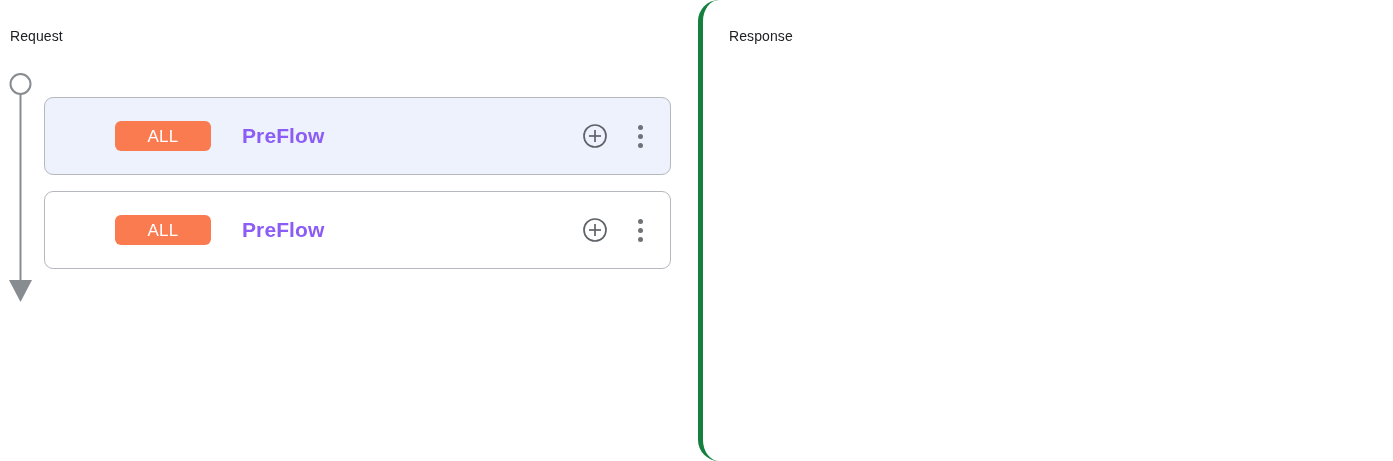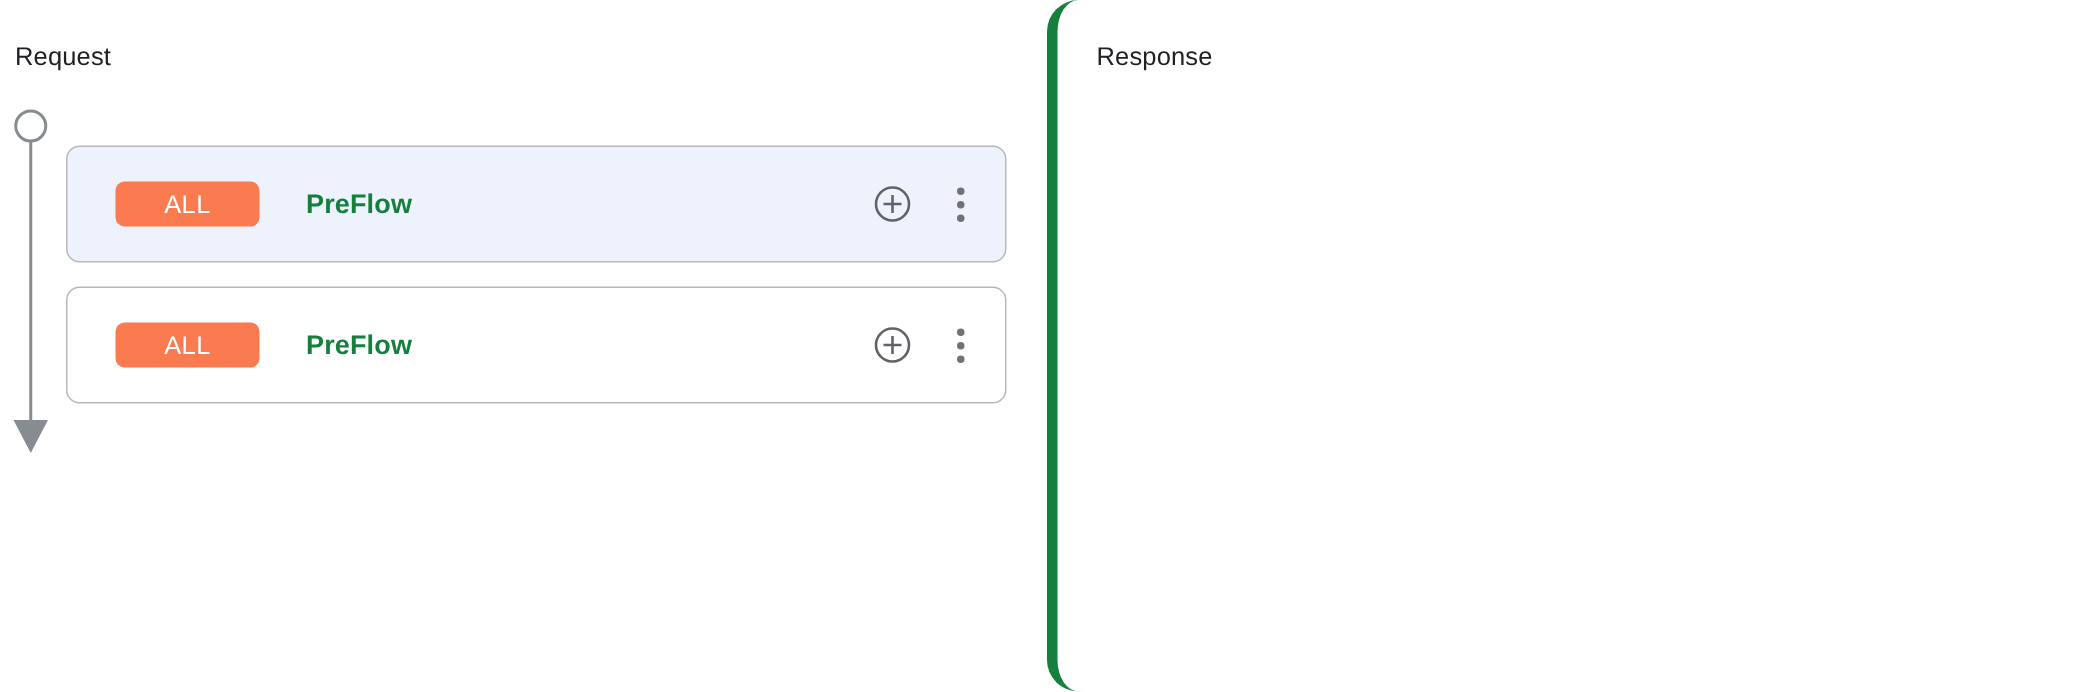--- a/index.html
+++ b/index.html
@@ -26,28 +26,28 @@
   .panel {
     position: relative;
     height: 461px;
     box-sizing: border-box;
   }
   .panel-request {
     width: 698px;
   }
   .panel-response {
     width: 641px;
-    border-left: 7px solid #15803d;
+    border-left: 5px solid #15803d;
     border-radius: 21px;
   }
 
   .panel-title {
     position: absolute;
     top: 13px;
-    font-size: 17px;
+    font-size: 14px;
     line-height: 22px;
     font-weight: 400;
     color: #202124;
     letter-spacing: 0.1px;
     white-space: nowrap;
   }
   .panel-request .panel-title { left: 10px; }
   .panel-response .panel-title { left: 26px; }
 
   
@@ -85,20 +85,21 @@
     border-color: #b5b8bd;
   }
 
   
   .flow-row {
     display: flex;
     align-items: center;
     height: 76px;
     padding: 0 18px 0 32px;
     box-sizing: border-box;
+    margin-left: 38px;
   }
 
   .badge {
     display: inline-flex;
     align-items: center;
     justify-content: center;
     min-width: 96px;
     height: 30px;
     padding: 0 10px;
     box-sizing: border-box;
@@ -107,23 +108,23 @@
     color: #ffffff;
     font-size: 17px;
     line-height: 1;
     letter-spacing: 0.3px;
     font-weight: 400;
     user-select: none;
   }
 
   .flow-name {
     margin-left: 31px;
-    font-size: 18px;
+    font-size: 21px;
     font-weight: 700;
-    color: #15803d;
+    color: #8b5cf6;
     letter-spacing: 0.1px;
     white-space: nowrap;
   }
 
   .row-spacer { flex: 1 1 auto; }
 
   .icon-plus {
     width: 26px;
     height: 26px;
     flex: 0 0 26px;

